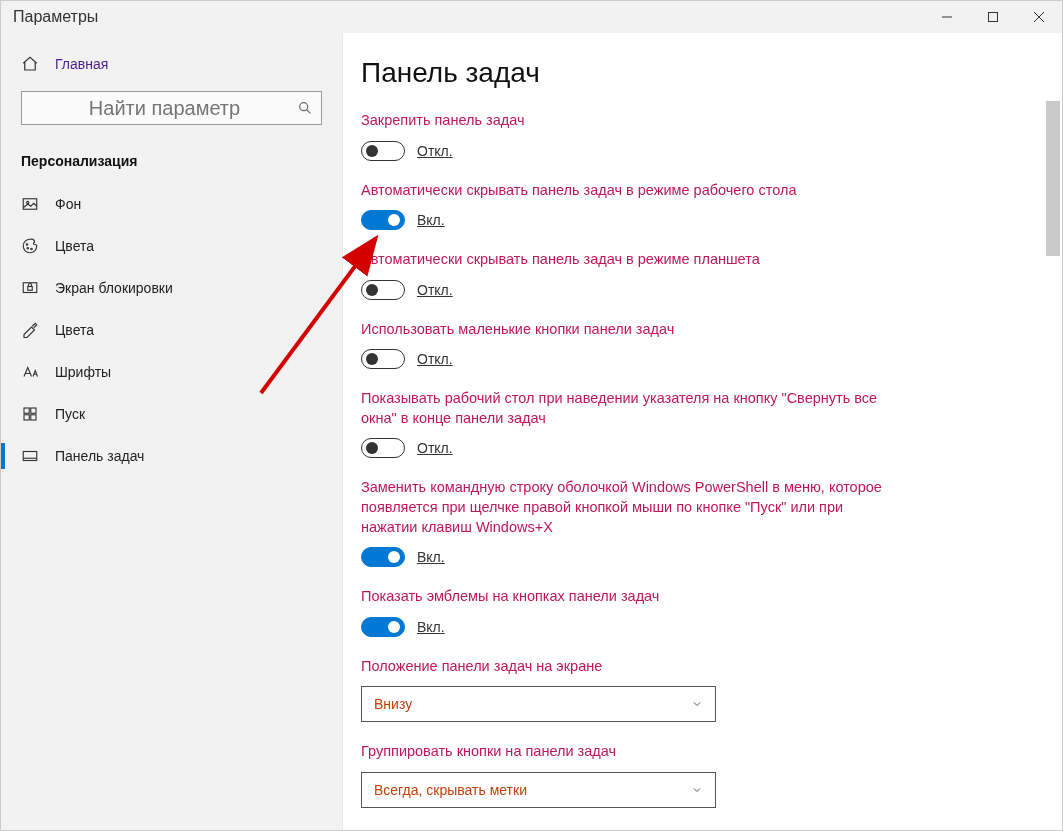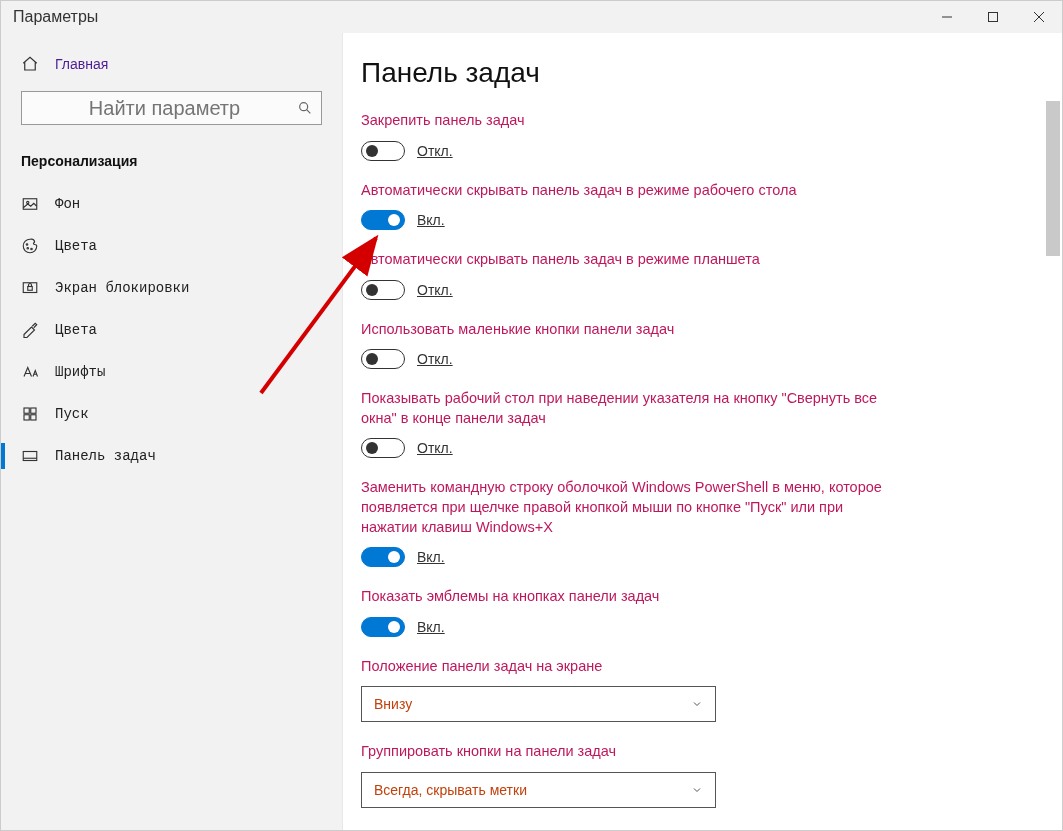--- a/index.html
+++ b/index.html
@@ -11,21 +11,21 @@
 .tb-btn svg { stroke: #333; }
 .content { display: flex; height: calc(100% - 32px); position: relative; }
 .sidebar { width: 342px; background: #f2f2f2; padding-top: 12px; flex-shrink: 0; border-right: 1px solid #e8e8e8; }
 .home-row { display: flex; align-items: center; padding: 10px 20px; margin-bottom: 8px; }
 .home-row .lbl { font-size: 14px; margin-left: 16px; color: #4c1d95; }
 .search-box { margin: 0 20px 18px 20px; height: 34px; border: 1px solid #999; background: #fbfbfb; display: flex; align-items: center; padding: 0 10px; }
 .search-box input { flex: 1; border: none; background: transparent; outline: none; font-size: 20px; color: #0c4a6e; text-align: center; }
 .search-box .sicon { color: #555; }
 .category { font-weight: 600; font-size: 14px; padding: 10px 20px 14px 20px; color: #111; }
 .nav-item { display: flex; align-items: center; padding: 12px 20px; font-size: 14px; color: #222; position: relative; }
-.nav-item .lbl { margin-left: 16px; font-family: Liberation Mono, monospace; }
+.nav-item .lbl { margin-left: 16px; }
 .nav-item.selected::before { content: ""; position: absolute; left: 0; top: 8px; bottom: 8px; width: 4px; background: #0078d4; }
 .icon-slot { width: 18px; height: 18px; display: inline-flex; align-items: center; justify-content: center; }
 .main { flex: 1; padding: 24px 0 0 18px; position: relative; overflow: hidden; }
 .main-inner { width: 640px; }
 .page-title { font-size: 28px; font-weight: 400; margin-bottom: 22px; color: #111; }
 .setting { margin-bottom: 20px; }
 .setting-label { font-size: 14.5px; color: #be185d; margin-bottom: 10px; line-height: 1.35; max-width: 540px; }
 .toggle-row { display: flex; align-items: center; }
 .toggle { width: 44px; height: 20px; border-radius: 10px; border: 1px solid #333; position: relative; background: #fff; flex-shrink: 0; }
 .toggle .knob { width: 12px; height: 12px; border-radius: 50%; background: #333; position: absolute; top: 3px; left: 4px; }

